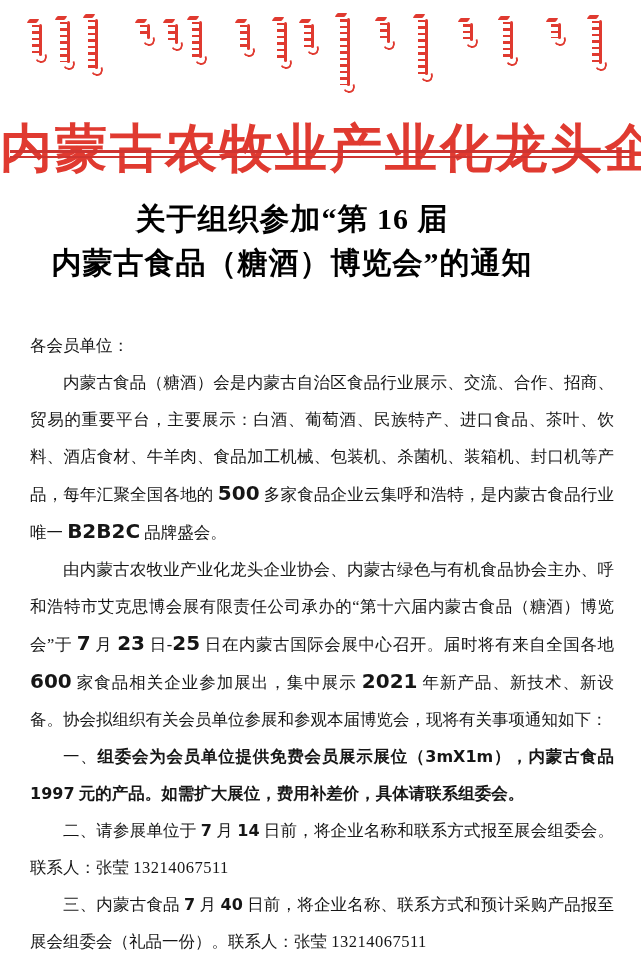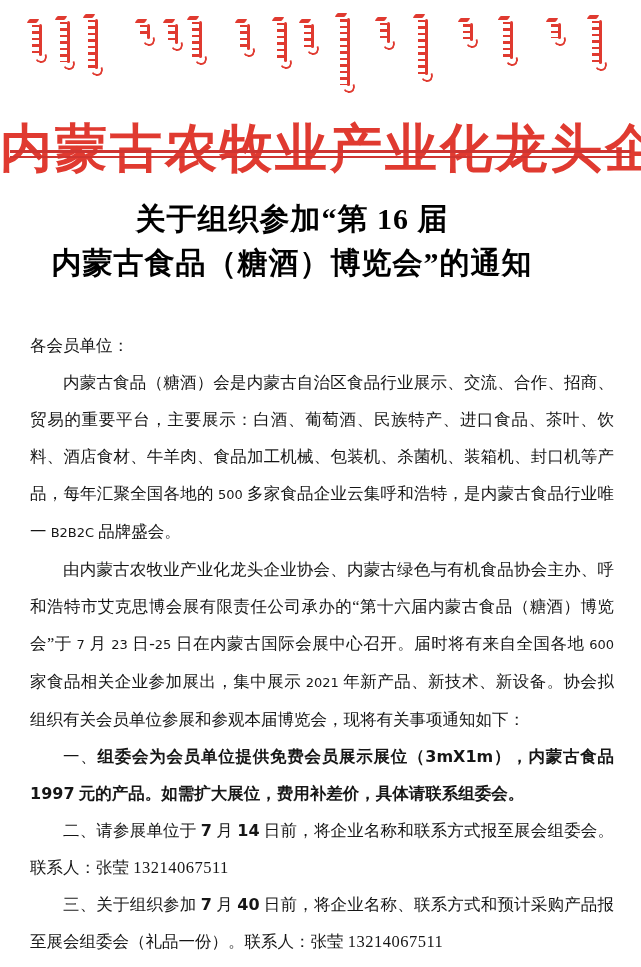--- a/index.html
+++ b/index.html
@@ -52,21 +52,21 @@
 
   
   .doc-body{
     position:absolute;top:327px;left:30px;width:584px;
     font-size:16.5px;line-height:37px;text-align:justify;
   }
   .doc-body p{margin:0;padding:0;}
   .doc-body p.indent{text-indent:2em;}
   .seg-normal{font-weight:400;}
   .seg-bold{font-weight:700;}
-  .seg-num{font-family:"DejaVu Sans","Liberation Sans",sans-serif;font-size:13px;font-weight:400;}
+  .seg-num{font-family:"DejaVu Sans","Liberation Sans",sans-serif;font-size:20px;font-weight:700;}
   .seg-bold-num{font-family:"DejaVu Sans","Liberation Sans",sans-serif;font-size:16px;font-weight:700;}
   .seg-phone{font-family:"Liberation Serif","DejaVu Serif",serif;letter-spacing:0.5px;}
 </style>
 </head>
 <body>
 
 <div class="page">
 
   <div class="mg-banner" id="mg-banner">
       <span class="mg-word" style="left: 32px; top: 6px; height: 32px;">
@@ -143,16 +143,16 @@
     <div>关于组织参加“第 16 届</div>
     <div>内蒙古食品（糖酒）博览会”的通知</div>
   </div>
 
   <div class="doc-body" id="doc-body">
       <p class=""><span class="seg-normal">各会员单位：</span></p>
       <p class="indent"><span class="seg-normal">内蒙古食品（糖酒）会是内蒙古自治区食品行业展示、交流、合作、招商、贸易的重要平台，主要展示：白酒、葡萄酒、民族特产、进口食品、茶叶、饮料、酒店食材、牛羊肉、食品加工机械、包装机、杀菌机、装箱机、封口机等产品，每年汇聚全国各地的 </span><span class="seg-num">500</span><span class="seg-normal"> 多家食品企业云集呼和浩特，是内蒙古食品行业唯一 </span><span class="seg-num">B2B2C</span><span class="seg-normal"> 品牌盛会。</span></p>
       <p class="indent"><span class="seg-normal">由内蒙古农牧业产业化龙头企业协会、内蒙古绿色与有机食品协会主办、呼和浩特市艾克思博会展有限责任公司承办的“第十六届内蒙古食品（糖酒）博览会”于 </span><span class="seg-num">7</span><span class="seg-normal"> 月 </span><span class="seg-num">23</span><span class="seg-normal"> 日-</span><span class="seg-num">25</span><span class="seg-normal"> 日在内蒙古国际会展中心召开。届时将有来自全国各地 </span><span class="seg-num">600</span><span class="seg-normal"> 家食品相关企业参加展出，集中展示 </span><span class="seg-num">2021</span><span class="seg-normal"> 年新产品、新技术、新设备。协会拟组织有关会员单位参展和参观本届博览会，现将有关事项通知如下：</span></p>
       <p class="indent"><span class="seg-normal">一、</span><span class="seg-bold">组委会为会员单位提供免费会员展示展位（</span><span class="seg-bold-num">3mX1m</span><span class="seg-bold">），内蒙古食品 </span><span class="seg-bold-num">1997</span><span class="seg-bold"> 元的产品。如需扩大展位，费用补差价，具体请联系组委会。</span></p>
       <p class="indent"><span class="seg-normal">二、请参展单位于 </span><span class="seg-bold-num">7</span><span class="seg-normal"> 月 </span><span class="seg-bold-num">14</span><span class="seg-normal"> 日前，将企业名称和联系方式报至展会组委会。联系人：张莹 </span><span class="seg-phone">13214067511</span></p>
-      <p class="indent"><span class="seg-normal">三、关于组织参加 </span><span class="seg-bold-num">7</span><span class="seg-normal"> 月 </span><span class="seg-bold-num">40</span><span class="seg-normal"> 日前，将企业名称、联系方式和预计采购产品报至展会组委会（礼品一份）。联系人：张莹 </span><span class="seg-phone">13214067511</span></p>
+      <p class="indent"><span class="seg-normal">三、内蒙古食品 </span><span class="seg-bold-num">7</span><span class="seg-normal"> 月 </span><span class="seg-bold-num">40</span><span class="seg-normal"> 日前，将企业名称、联系方式和预计采购产品报至展会组委会（礼品一份）。联系人：张莹 </span><span class="seg-phone">13214067511</span></p>
     </div>
 
 </div>
 
 </body></html>

